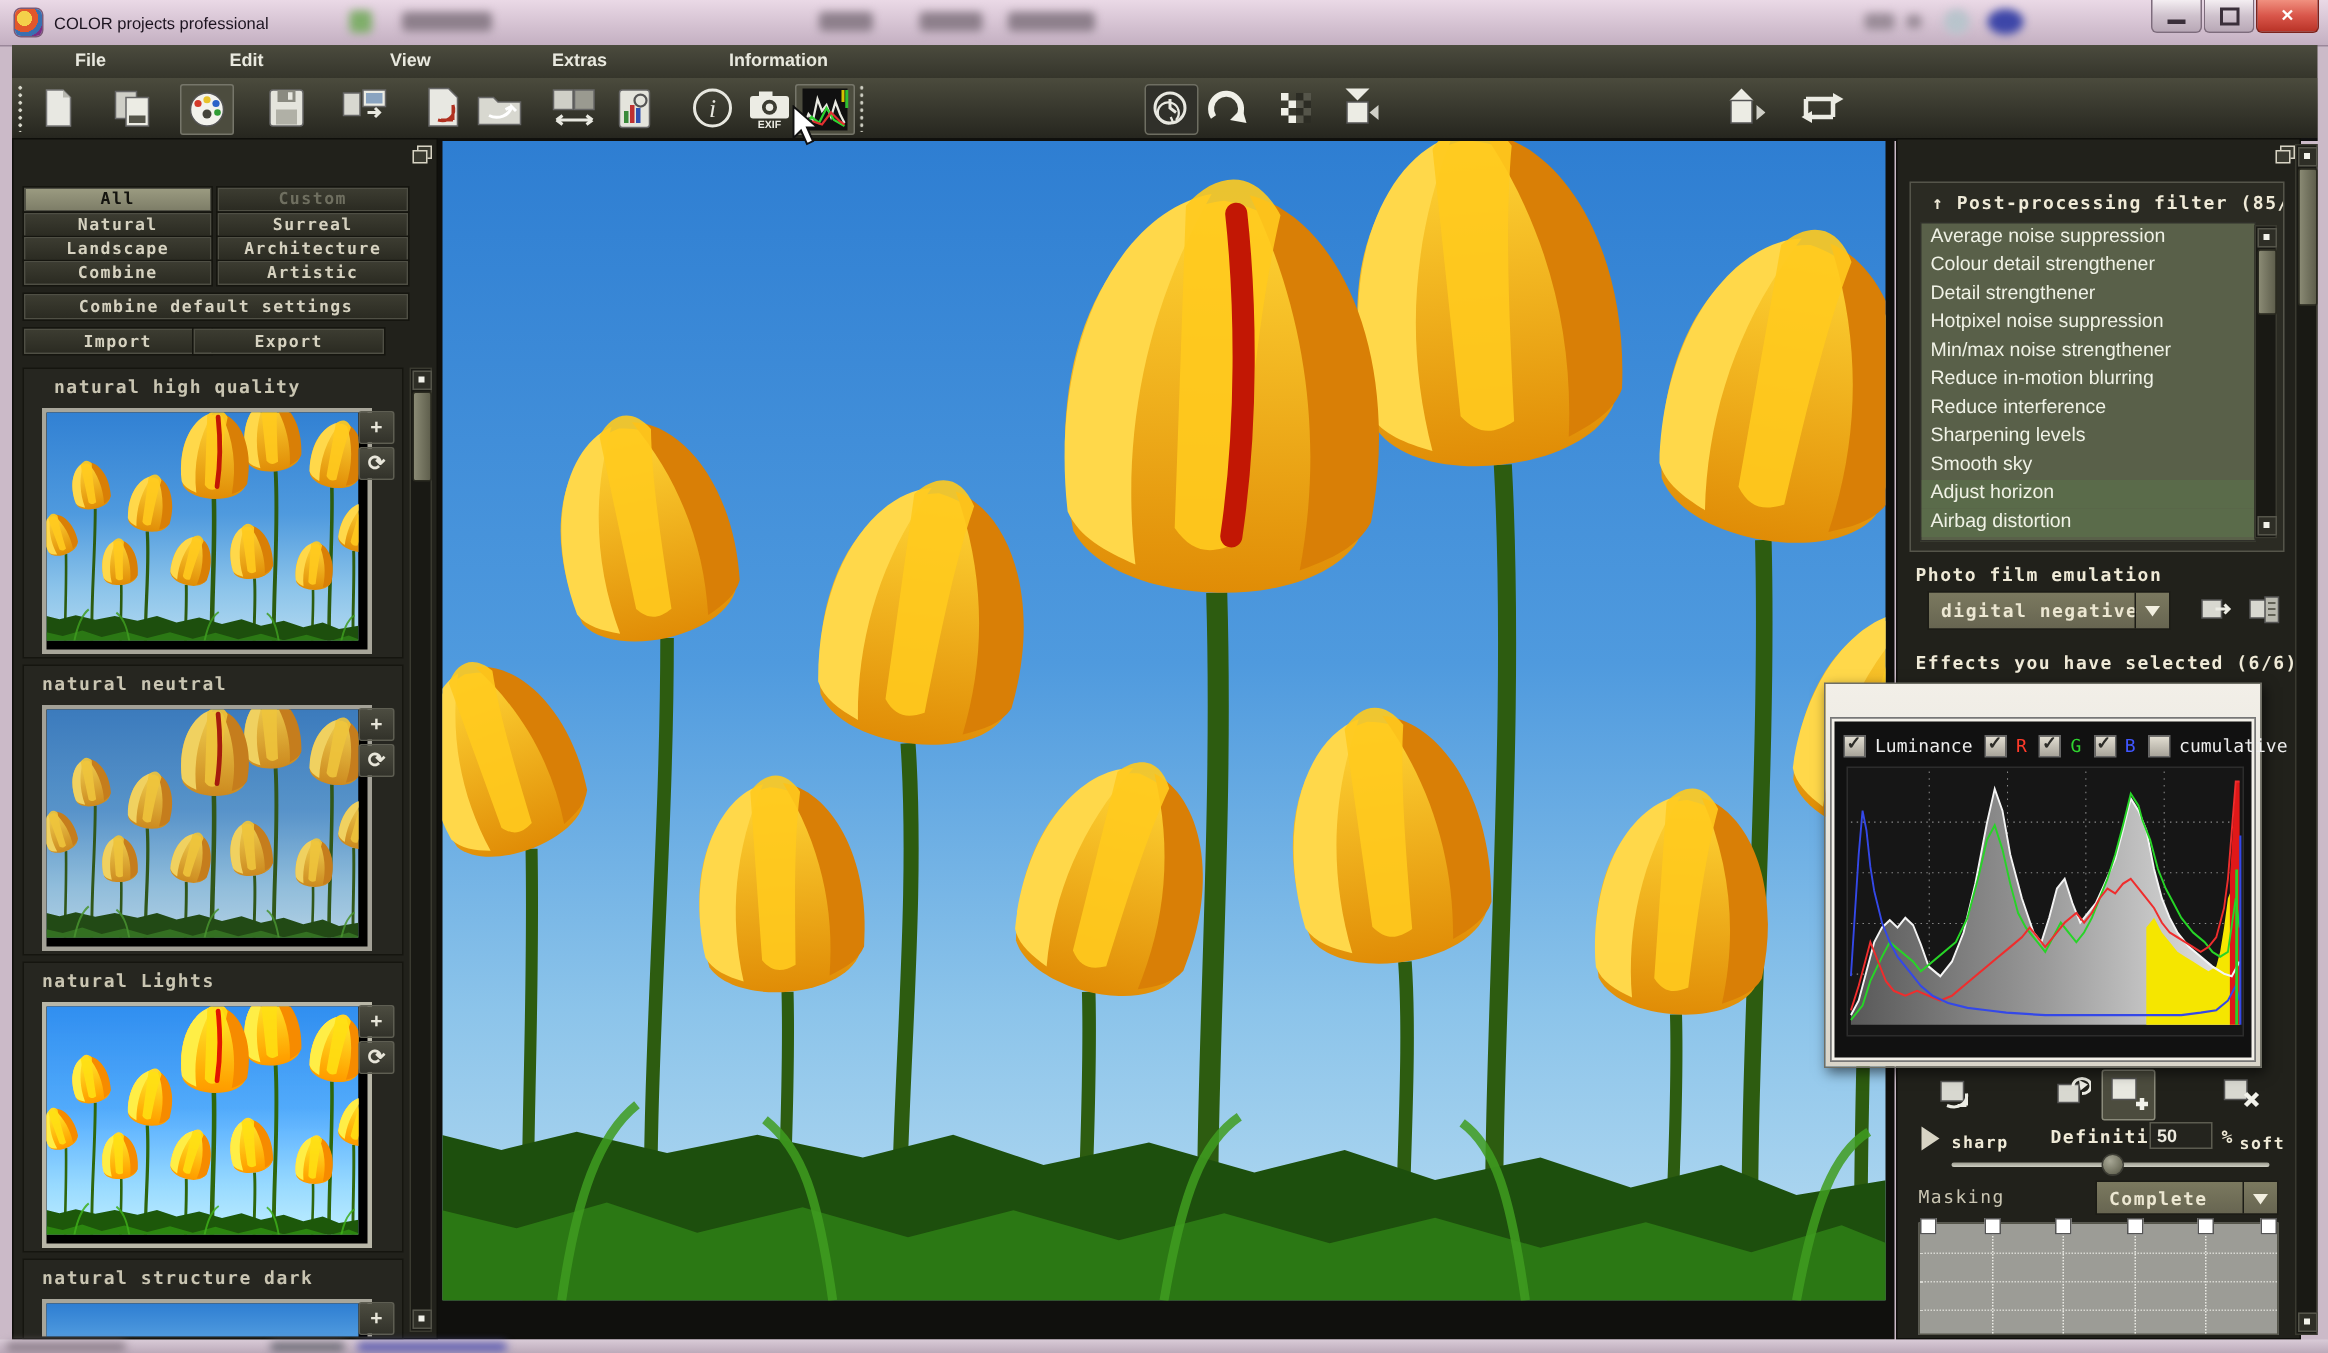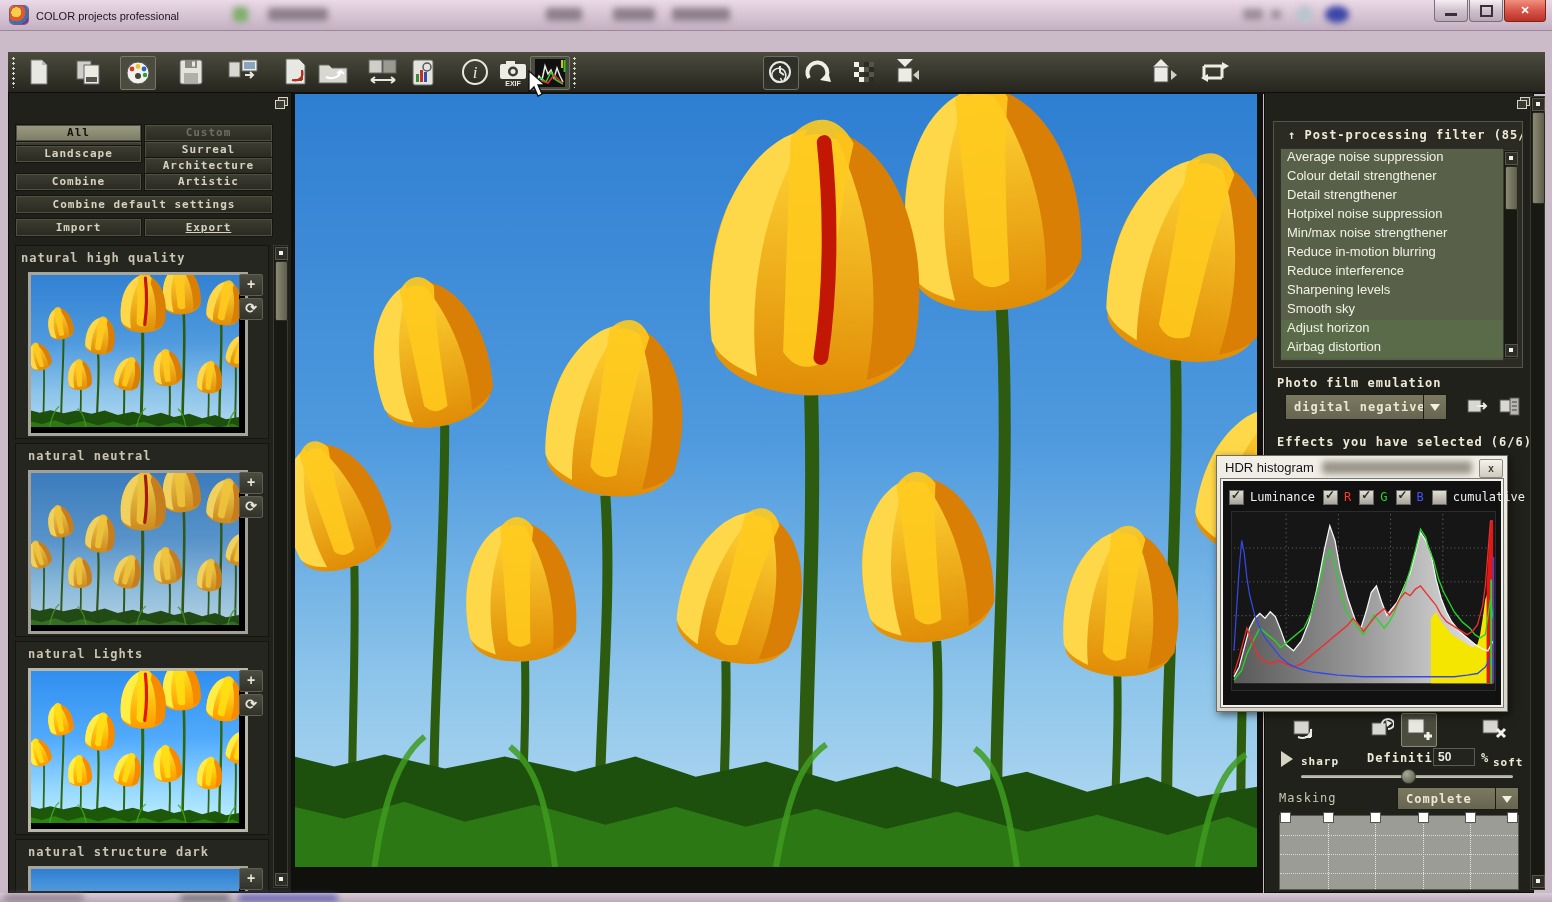--- a/index.html
+++ b/index.html
@@ -184,20 +184,27 @@
       <div class="win-btn">
           <div class="mini"></div>
         </div>
       <div class="win-btn">
           <div class="sq"></div>
         </div>
       <div class="win-btn close">✕</div>
     </div>
   </div>
 
+  <div class="menubar">
+    <span class="menu-item" style="left:42px;">File</span>
+    <span class="menu-item" style="left:145px;">Edit</span>
+    <span class="menu-item" style="left:252px;">View</span>
+    <span class="menu-item" style="left:360px;">Extras</span>
+    <span class="menu-item" style="left:478px;">Information</span>
+  </div>
 
   <div class="toolbar">
     <div class="grip"></div>
     <div class="tbtn" style="left:14px;">
       <svg width="22" height="26">
           <path d="M3,1 h11 l5,5 v19 h-16 z" fill="#e8e8e2" stroke="#777" stroke-width="1"></path>
           <path d="M14,1 v5 h5" fill="#b8b8b0"></path>
         </svg>
     </div>
     <div class="tbtn" style="left:64px;">
@@ -358,30 +365,30 @@
   <div class="side-panel" style="left:8px;width:282px;">
     <div class="panel-corner">
         <div class="b" style="left:3px;top:0;"></div>
         <div class="b" style="left:0;top:3px;"></div>
       </div>
 
     <div class="cat-btn active" style="left:7px;top:32px;width:123px;">All</div>
     <div class="cat-btn dim" style="left:136px;top:32px;width:125px;">Custom</div>
     <div class="cat-btn" style="left:7px;top:49px;width:123px;">Natural</div>
     <div class="cat-btn" style="left:136px;top:49px;width:125px;">Surreal</div>
-    <div class="cat-btn" style="left:7px;top:53px;width:123px;">Landscape</div>
+    <div class="cat-btn" style="left:7px;top:65px;width:123px;">Landscape</div>
     <div class="cat-btn" style="left:136px;top:65px;width:125px;">Architecture</div>
     <div class="cat-btn" style="left:7px;top:81px;width:123px;">Combine</div>
     <div class="cat-btn" style="left:136px;top:81px;width:125px;">Artistic</div>
     <div class="cat-btn" style="left:7px;top:103px;width:254px;height:15px;line-height:15px;">Combine default settings</div>
     <div class="cat-btn" style="left:7px;top:126px;width:123px;height:15px;line-height:15px;">Import</div>
-    <div class="cat-btn" style="left:136px;top:126px;width:125px;height:15px;line-height:15px;text-decoration:underline;">Export</div>
+    <div class="cat-btn" style="left:120px;top:126px;width:125px;height:15px;line-height:15px;">Export</div>
 
     <div class="preset-item" style="top:152px;height:192px;">
-      <span class="preset-label" style="left:5px;top:5px;">natural high quality</span>
+      <span class="preset-label" style="left:20px;top:5px;">natural high quality</span>
       <div class="thumb-frame" style="top:26px;height:158px;">
         <svg width="208" height="152" viewBox="0 0 960 770" preserveAspectRatio="xMidYMid slice">
             <use href="#scene"></use>
           </svg>
       </div>
       <div class="mini-btn" style="right:5px;top:28px;">+</div>
       <div class="mini-btn" style="right:5px;top:52px;">⟳</div>
     </div>
 
     <div class="preset-item" style="top:350px;height:192px;">
@@ -535,25 +542,20 @@
     </div>
   </div>
 
   <div class="sb-track" style="right:7px;top:96px;bottom:12px;">
     <div class="sb-dot" style="top:1px;"></div>
     <div class="sb-thumb" style="top:15px;height:90px;"></div>
     <div class="sb-dot" style="bottom:1px;"></div>
   </div>
 
   <div class="hdr-win">
-    <div class="hdr-title">
-      <span class="t">HDR histogram</span>
-      <div class="blur-blob" style="left:105px;top:5px;width:150px;height:13px;background:#9a968c;"></div>
-      <div class="hdr-close">x</div>
-    </div>
     <div class="hdr-body">
       <div class="hdr-checks">
         <div class="chk on"></div>
         <span class="chk-label">Luminance</span>
         <div class="chk on"></div>
         <span class="chk-label" style="color:#ff3a2a;">R</span>
         <div class="chk on"></div>
         <span class="chk-label" style="color:#2fd32f;">G</span>
         <div class="chk on"></div>
         <span class="chk-label" style="color:#4056ff;">B</span>

